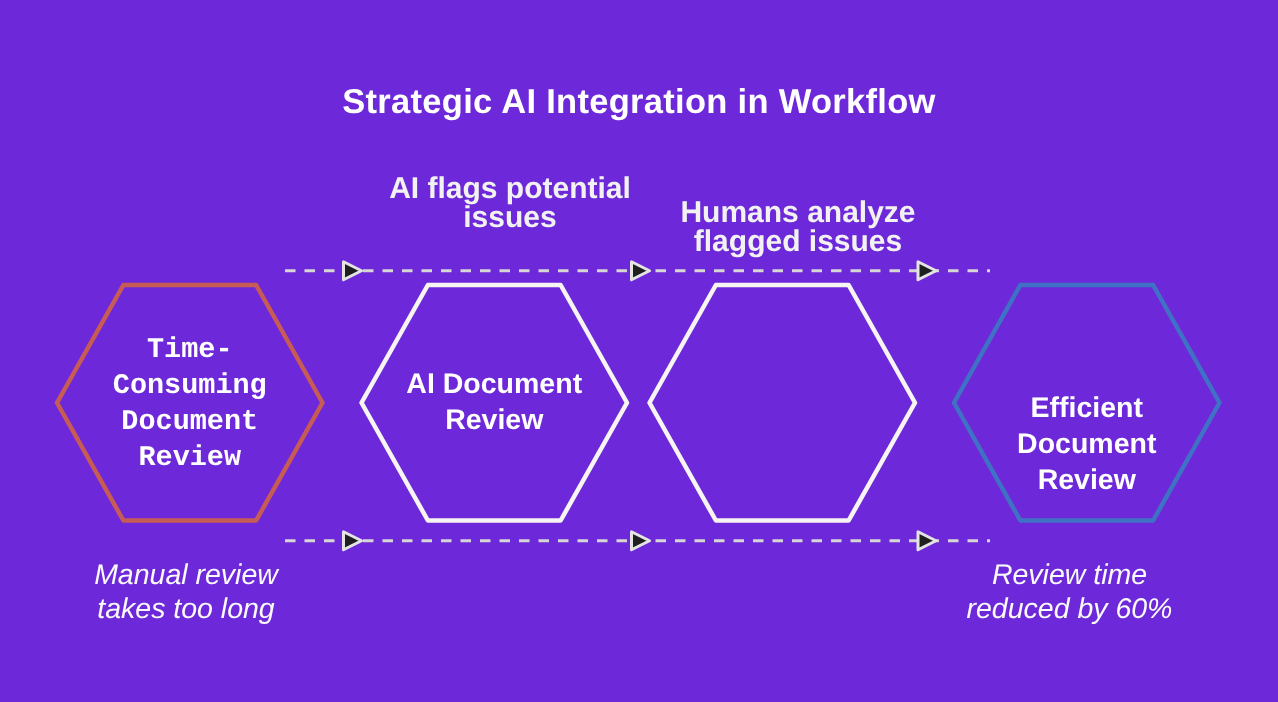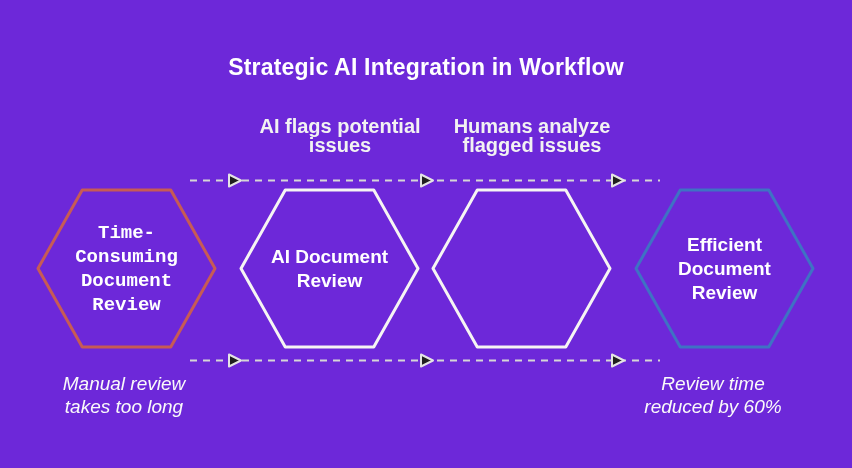--- a/index.html
+++ b/index.html
@@ -39,39 +39,39 @@
     top: 117px;
     width: 220px;
     text-align: center;
     font-size: 20px;
     line-height: 19px;
     color: #f2f2f2;
     white-space: pre-line;
     font-weight: bold;
   }
   .annotation-1 { left: 230px; }
-  .annotation-2 { left: 422px; }
+  .annotation-2 { left: 422px; margin-top: 16px; }
   .stage-label {
     position: absolute;
     top: 190px;
     height: 157px;
     width: 177px;
     display: flex;
     align-items: center;
     justify-content: center;
     text-align: center;
     font-size: 19px;
     line-height: 24px;
     font-weight: bold;
     white-space: pre-line;
   }
   .stage-label-1 { left: 38px; font-family: Liberation Mono, monospace; }
   .stage-label-2 { left: 241px; }
   .stage-label-3 { left: 433px; }
-  .stage-label-4 { left: 636px; }
+  .stage-label-4 { left: 636px; margin-top: 28px; }
   .caption {
     position: absolute;
     top: 372px;
     width: 220px;
     text-align: center;
     font-size: 19px;
     line-height: 23px;
     color: #fafafa;
     white-space: pre-line;
     font-style: italic;

